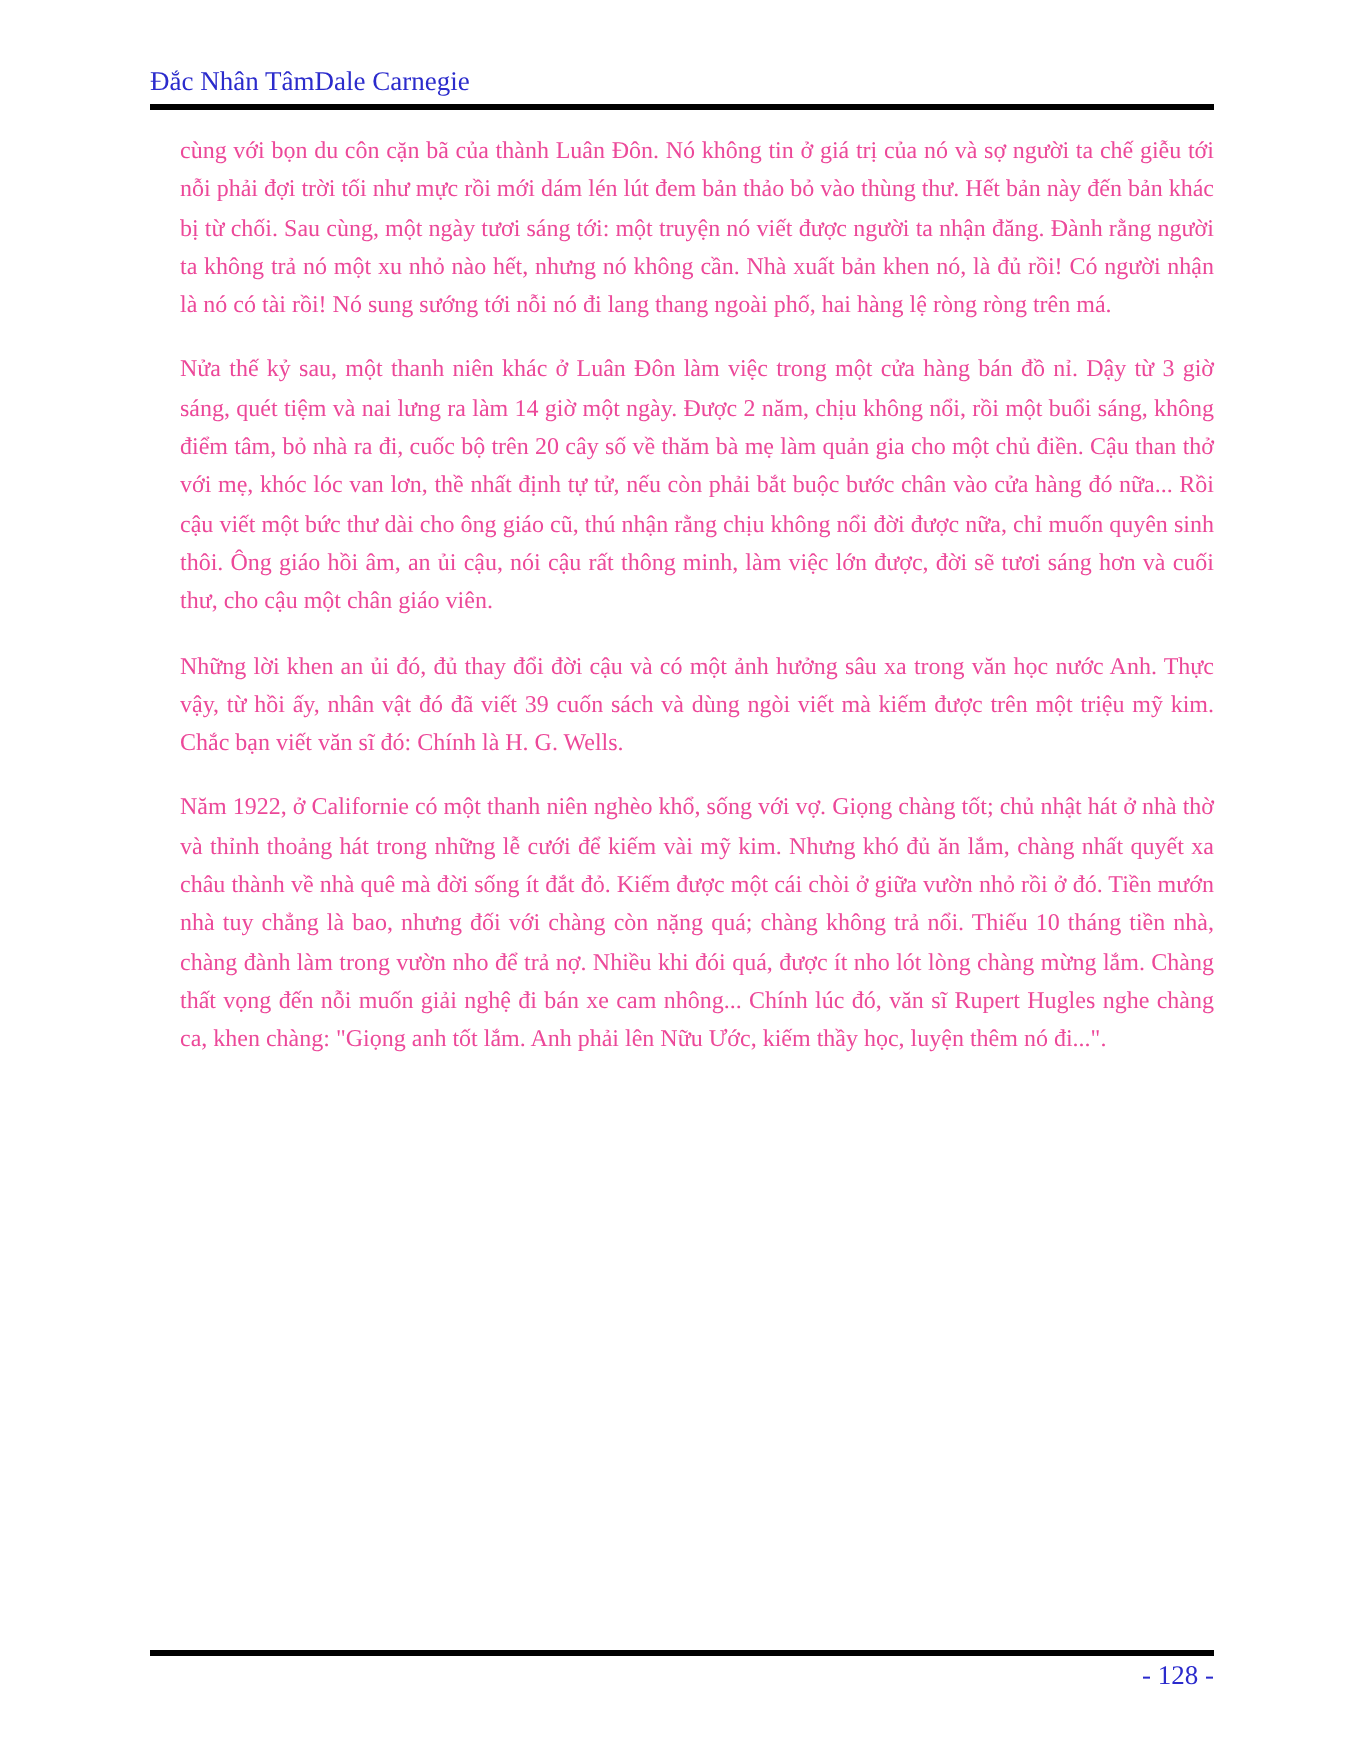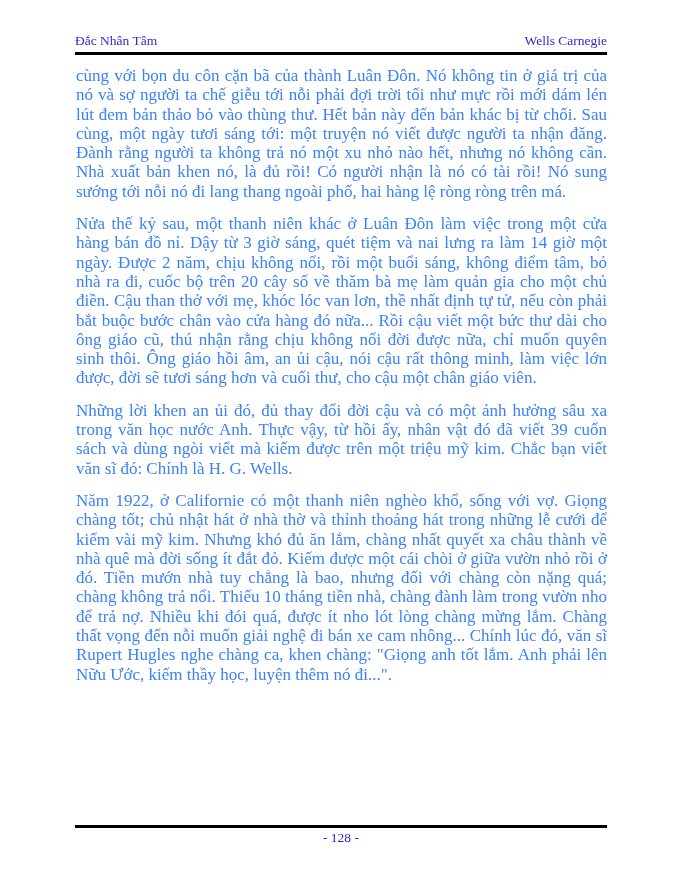--- a/index.html
+++ b/index.html
@@ -21,63 +21,62 @@
     right: 73px;
     top: 0;
     bottom: 0;
   }
   .header {
     position: absolute;
     left: 0;
     right: 0;
     top: 33px;
     display: flex;
-    justify-content: space-between;
     align-items: flex-end;
     font-size: 13.5px;
     color: #2b2bcc;
     border-bottom: 3px solid #000000;
     padding-bottom: 3px;
   }
   .header span {
     white-space: nowrap;
   }
   .body-text {
     position: absolute;
     left: 0;
     right: 0;
     top: 66px;
   }
   .body-text p {
-    margin: 0 0 13px 1px;
-    font-size: 17px;
+    margin: 0 0 13px 15px;
+    font-size: 12px;
     line-height: 19.3px;
     text-align: justify;
-    color: #3b82f6;
+    color: #ec4899;
   }
   .footer {
     position: absolute;
     left: 0;
     right: 0;
     top: 825px;
     border-top: 3px solid #000000;
-    text-align: center;
+    text-align: right;
     padding-top: 2px;
     font-size: 13.5px;
     color: #2b2bcc;
   }
 </style>
 </head>
 <body>
 
 <div class="page">
 
   <div class="header">
     <span>Đắc Nhân Tâm</span>
-    <span>Wells Carnegie</span>
+    <span>Dale Carnegie</span>
   </div>
 
   <div class="body-text">
       <p>cùng với bọn du côn cặn bã của thành Luân Đôn. Nó không tin ở giá trị của nó và sợ người ta chế giễu tới nỗi phải đợi trời tối như mực rồi mới dám lén lút đem bản thảo bỏ vào thùng thư. Hết bản này đến bản khác bị từ chối. Sau cùng, một ngày tươi sáng tới: một truyện nó viết được người ta nhận đăng. Đành rằng người ta không trả nó một xu nhỏ nào hết, nhưng nó không cần. Nhà xuất bản khen nó, là đủ rồi! Có người nhận là nó có tài rồi! Nó sung sướng tới nỗi nó đi lang thang ngoài phố, hai hàng lệ ròng ròng trên má.</p>
       <p>Nửa thế kỷ sau, một thanh niên khác ở Luân Đôn làm việc trong một cửa hàng bán đồ nỉ. Dậy từ 3 giờ sáng, quét tiệm và nai lưng ra làm 14 giờ một ngày. Được 2 năm, chịu không nổi, rồi một buổi sáng, không điểm tâm, bỏ nhà ra đi, cuốc bộ trên 20 cây số về thăm bà mẹ làm quản gia cho một chủ điền. Cậu than thở với mẹ, khóc lóc van lơn, thề nhất định tự tử, nếu còn phải bắt buộc bước chân vào cửa hàng đó nữa... Rồi cậu viết một bức thư dài cho ông giáo cũ, thú nhận rằng chịu không nổi đời được nữa, chỉ muốn quyên sinh thôi. Ông giáo hồi âm, an ủi cậu, nói cậu rất thông minh, làm việc lớn được, đời sẽ tươi sáng hơn và cuối thư, cho cậu một chân giáo viên.</p>
       <p>Những lời khen an ủi đó, đủ thay đổi đời cậu và có một ảnh hưởng sâu xa trong văn học nước Anh. Thực vậy, từ hồi ấy, nhân vật đó đã viết 39 cuốn sách và dùng ngòi viết mà kiếm được trên một triệu mỹ kim. Chắc bạn viết văn sĩ đó: Chính là H. G. Wells.</p>
       <p>Năm 1922, ở Californie có một thanh niên nghèo khổ, sống với vợ. Giọng chàng tốt; chủ nhật hát ở nhà thờ và thỉnh thoảng hát trong những lễ cưới để kiếm vài mỹ kim. Nhưng khó đủ ăn lắm, chàng nhất quyết xa châu thành về nhà quê mà đời sống ít đắt đỏ. Kiếm được một cái chòi ở giữa vườn nhỏ rồi ở đó. Tiền mướn nhà tuy chẳng là bao, nhưng đối với chàng còn nặng quá; chàng không trả nổi. Thiếu 10 tháng tiền nhà, chàng đành làm trong vườn nho để trả nợ. Nhiều khi đói quá, được ít nho lót lòng chàng mừng lắm. Chàng thất vọng đến nỗi muốn giải nghệ đi bán xe cam nhông... Chính lúc đó, văn sĩ Rupert Hugles nghe chàng ca, khen chàng: "Giọng anh tốt lắm. Anh phải lên Nữu Ước, kiếm thầy học, luyện thêm nó đi...".</p>
     </div>
 
   <div class="footer">

